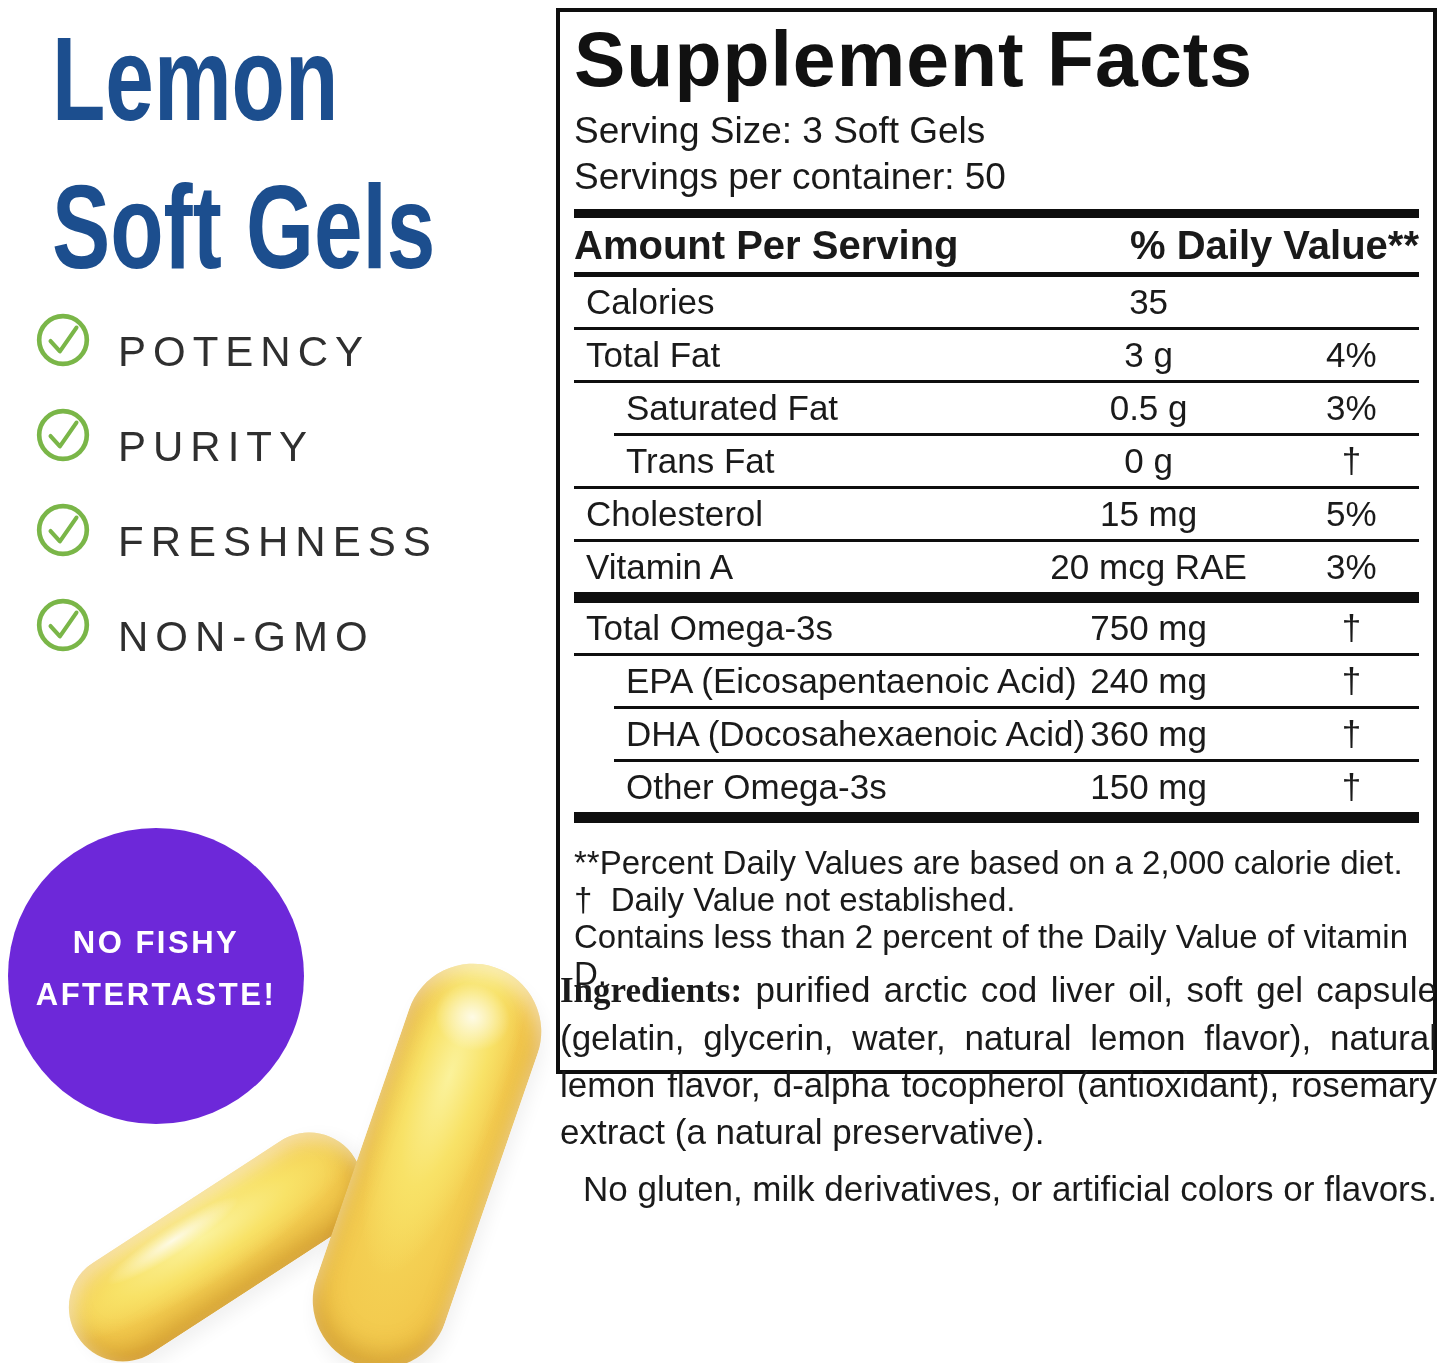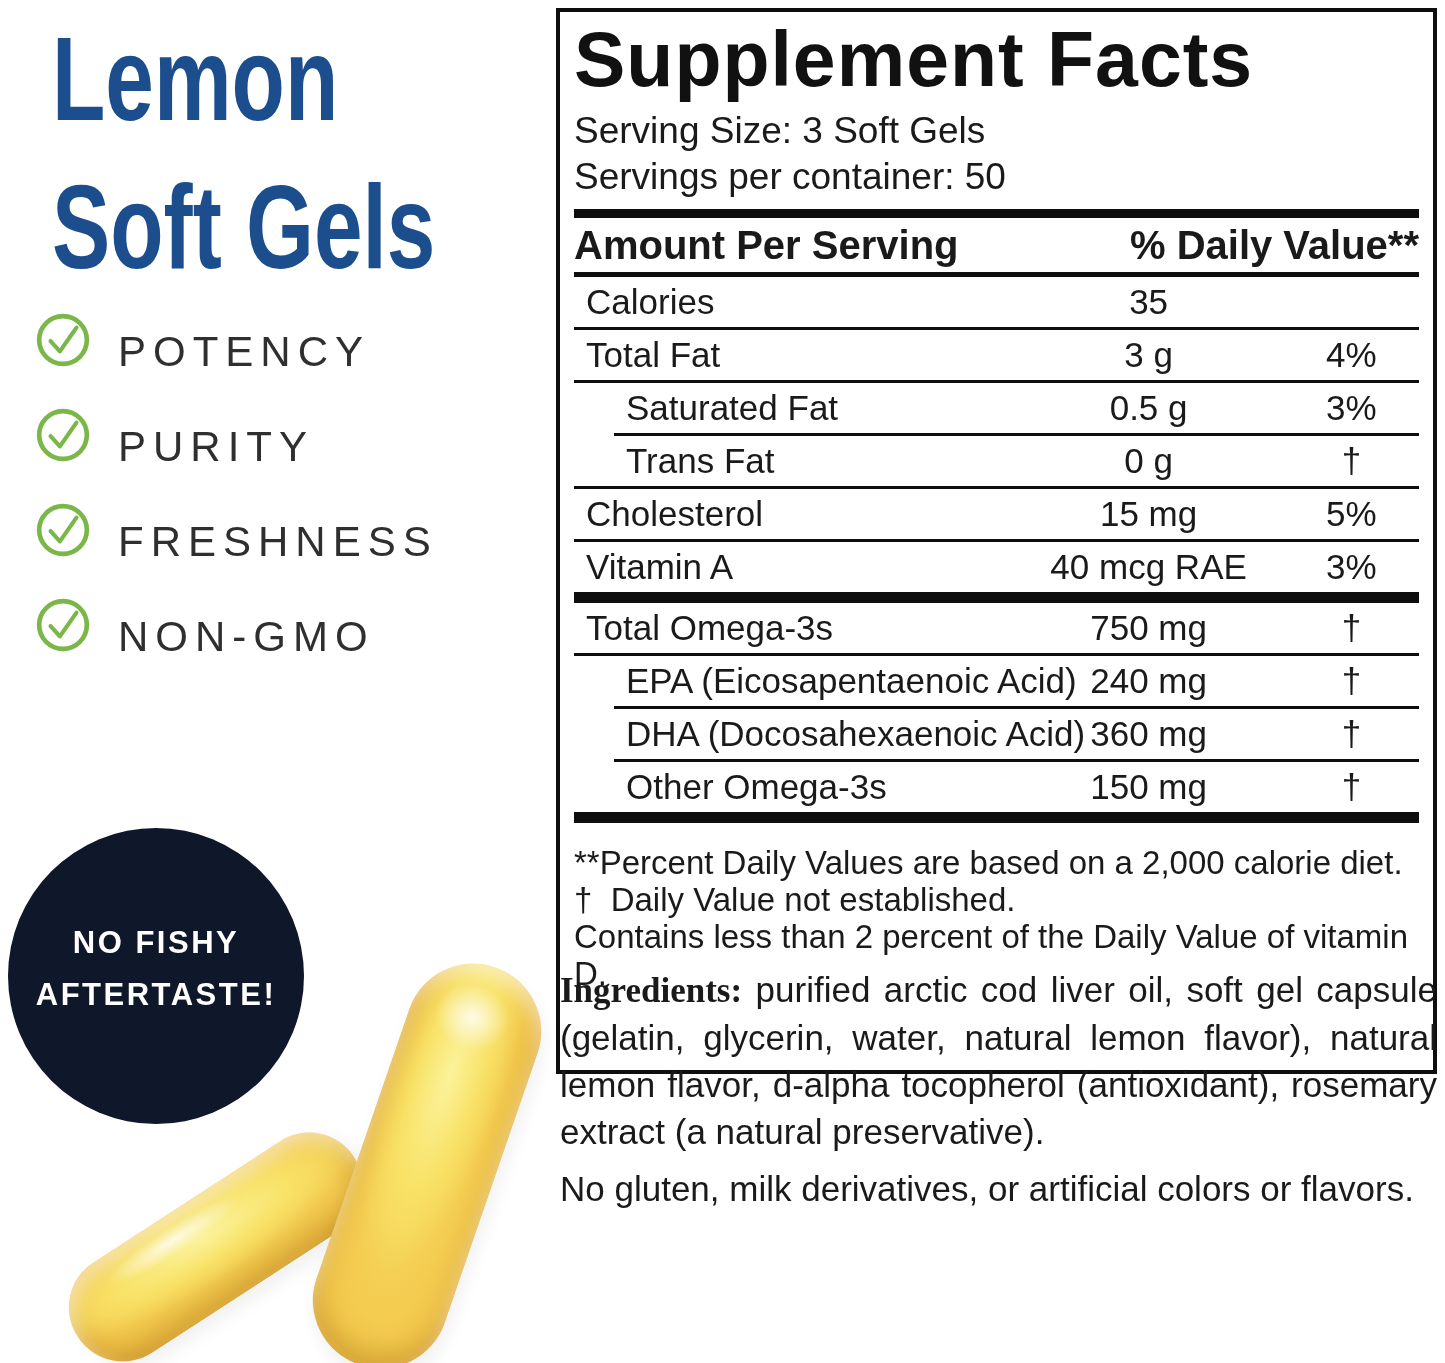--- a/index.html
+++ b/index.html
@@ -15,21 +15,21 @@
     color:#1c4e8e; font-weight:bold; font-size:118px; line-height:1.25;
     transform:scaleX(0.74); transform-origin:top left; white-space:nowrap;
   }
   .features { position:absolute; left:34px; top:310px; }
   .feature { display:flex; align-items:center; gap:26px; height:60px; margin-bottom:35px; }
   .feature svg { width:58px; height:58px; flex:0 0 58px; }
   .feature-label { font-size:42px; letter-spacing:7px; color:#2f2f2f; white-space:nowrap;margin-top:24px; }
 
   .badge {
     position:absolute; left:8px; top:828px; width:296px; height:296px;
-    border-radius:50%; background:#0f172a;
+    border-radius:50%; background:#6d28d9;
     display:flex; flex-direction:column; align-items:center; justify-content:center;
     gap:16px; padding-bottom:14px;
   }
   .badge span { color:#ffffff; font-weight:bold; font-size:31px; letter-spacing:2.5px; white-space:nowrap; }
 
   
   .cap { position:absolute; border-radius:999px;
     box-shadow: inset 0 10px 18px rgba(255,255,255,0.55), inset 0 -14px 26px rgba(164,100,10,0.38), 6px 10px 18px rgba(0,0,0,0.06);
   }
   .cap::after { content:""; position:absolute; border-radius:50%;
@@ -67,21 +67,21 @@
   .frow .dv  { position:absolute; left:92%; top:0; transform:translateX(-50%); white-space:nowrap; }
   .hr { height:3px; background:#0e0e0e; }
   .hr.inset { margin-left:40px; }
   .footnotes { padding-top:21px; }
   .footnote { font-size:33px; line-height:37px; white-space:pre-wrap; }
 
   
   .ingredients { position:absolute; left:560px; top:966px; width:877px; font-size:35px; line-height:47px; }
   .ingredients .para1 { text-align:justify; }
   .ingredients .bold { font-weight:bold;font-family:Liberation Serif, serif; }
-  .ingredients .para2 { margin-top:10px; }
+  .ingredients .para2 { margin-top:10px;text-align:right; }
 </style>
 </head>
 <body>
 
 <div class="canvas">
 
   <div class="product-title">
     <div>Lemon</div>
     <div>Soft Gels</div>
   </div>
@@ -168,21 +168,21 @@
 
     <div class="frow">
       <span class="lbl">Cholesterol</span>
       <span class="amt">15 mg</span>
       <span class="dv">5%</span>
     </div>
     <div class="hr"></div>
 
     <div class="frow">
       <span class="lbl">Vitamin A</span>
-      <span class="amt">40 mcg RAE</span>
+      <span class="amt">20 mcg RAE</span>
       <span class="dv">3%</span>
     </div>
     <div class="bar11"></div>
 
     <div class="frow">
       <span class="lbl">Total Omega-3s</span>
       <span class="amt">750 mg</span>
       <span class="dv">†</span>
     </div>
     <div class="hr"></div>

